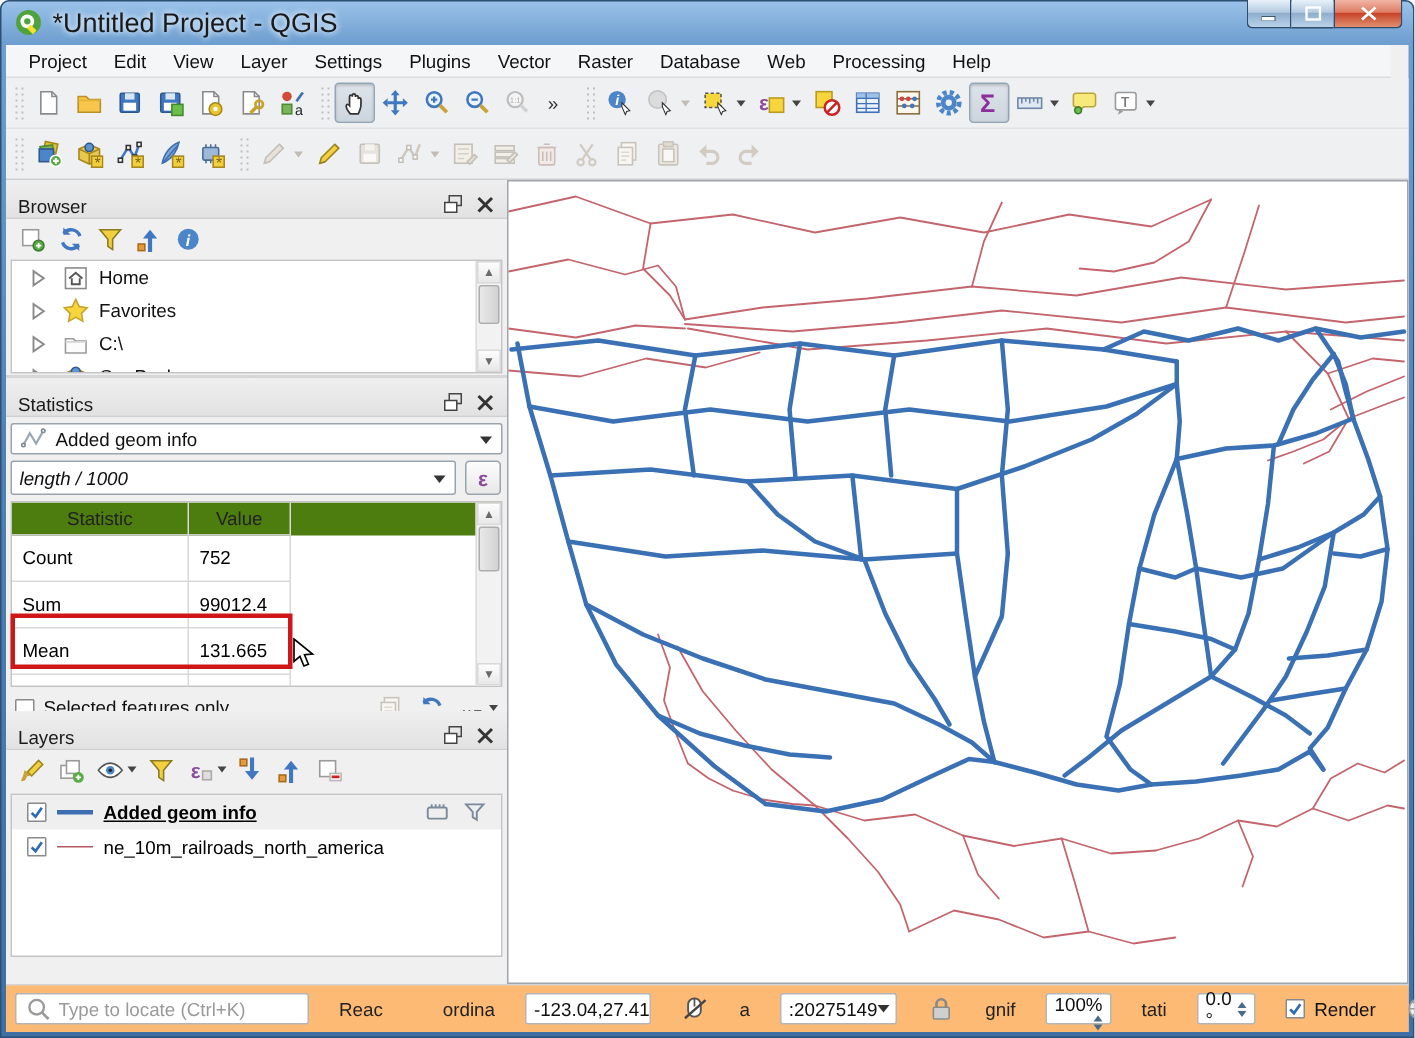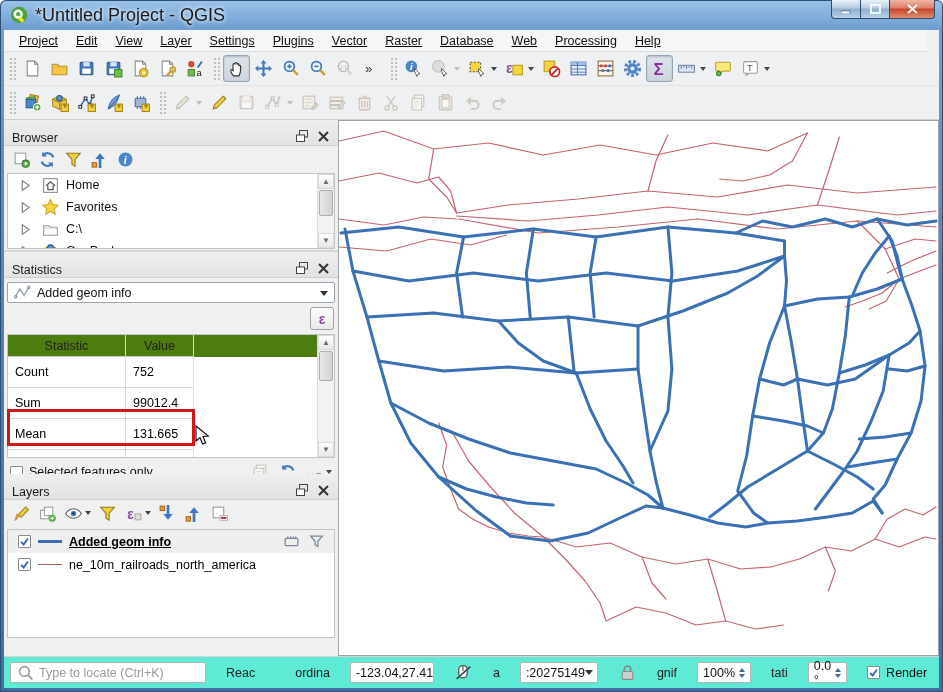--- a/index.html
+++ b/index.html
@@ -10,21 +10,21 @@
   
   #titlebar { position:absolute; top:0; left:0; right:0; height:30px; display:flex; align-items:center; padding-left:9px; }
   #titlebar .ttl { font-size:18px; color:#1a1a1a; margin-left:6px; text-shadow:0 0 4px #dfeefc,0 0 4px #dfeefc; }
   #winbtns { position:absolute; top:0; right:8px; display:flex; }
   .wbtn { height:19px; border:1px solid #2e4c6b; border-top:none; display:flex; align-items:center; justify-content:center; }
   .wbtn.min { width:30px; border-radius:0 0 0 4px; background:linear-gradient(#e8f1fa,#b5cbe0 45%,#8fafcd 50%,#b9d2e8); }
   .wbtn.max { width:28px; border-left:none; border-right:none; background:linear-gradient(#e8f1fa,#b5cbe0 45%,#8fafcd 50%,#b9d2e8); }
   .wbtn.close { width:46px; border-radius:0 0 4px 0; background:linear-gradient(#f0b6a5,#de7d63 45%,#c8432a 50%,#e0906f); }
   
   #content { position:absolute; left:4px; right:4px; top:30px; bottom:4px; background:#f0f0f0; }
-  #menubar { position:absolute; top:0; left:0; right:12px; height:22px; background:#f5f6f7; border-bottom:1px solid #dcdcdc; display:flex; align-items:center; padding-left:6px;text-decoration:underline; }
+  #menubar { position:absolute; top:0; left:0; right:12px; height:22px; background:#f5f6f7; border-bottom:1px solid #dcdcdc; display:flex; align-items:center; padding-left:6px; }
   .menu-item { font-size:12.5px; color:#111; padding:2px 9px; }
   .toolbar { position:absolute; left:0; right:0; height:34px; background:#eef0f2; display:flex; align-items:center; }
   #toolbar1 { top:22px; border-bottom:1px solid #e2e2e2; }
   #toolbar2 { top:56px; border-bottom:1px solid #cfcfcf; }
   .grip { width:7px; height:24px; margin:0 3px 0 5px; background-image:radial-gradient(#bfbfbf 32%,transparent 34%); background-size:4px 4px; }
   .tb { position:relative; width:27px; height:27px; display:flex; align-items:center; justify-content:center; border:1px solid transparent; border-radius:3px; }
   .tb.pressed { border-color:#93a5b6; background:linear-gradient(#dde3e9,#ccd5de); box-shadow:inset 0 1px 2px rgba(0,0,0,.18); }
   .tb .caret { position:absolute; right:-7px; top:11px; width:0; height:0; border-left:3.5px solid transparent; border-right:3.5px solid transparent; border-top:4px solid #444; }
   .tb.disabled .caret { border-top-color:#c2bdb4; }
   .tb.hascaret { margin-right:10px; }
@@ -54,21 +54,21 @@
   .cb { width:13px; height:13px; background:#fff; border:1px solid #8a8a8a; border-radius:1px; display:flex; align-items:center; justify-content:center; }
   
   #layers-list { position:absolute; left:3px; right:3px; background:#fff; border:1px solid #c4c4c4; }
   .lrow { height:23px; display:flex; align-items:center; gap:7px; padding-left:10px; font-size:12.5px; position:relative; }
   .lrow.sel { background:#efefef; }
   .lrow .sw { width:24px; }
   .lrow .badges { position:absolute; right:8px; display:flex; gap:6px; }
   
   #map { position:absolute; left:334px; top:90px; bottom:32px; right:0; background:#fff; border:1px solid #a0a6ac; }
   
-  #statusbar { position:absolute; left:0; right:0; bottom:0; height:32px; background:#5eead4; border-top:1px solid #d4d4d4; display:flex; align-items:center; padding:0 6px; gap:20px; font-size:12.5px; color:#222; }
+  #statusbar { position:absolute; left:0; right:0; bottom:0; height:32px; background:#fdba74; border-top:1px solid #d4d4d4; display:flex; align-items:center; padding:0 6px; gap:20px; font-size:12.5px; color:#222; }
   #locator { width:204px; height:21px; background:#fff; border:1px solid #b5b5b5; border-radius:2px; display:flex; align-items:center; gap:4px; padding:0 5px; }
   #locator input { border:none; outline:none; flex:1; font-size:12.5px; font-family:"Liberation Sans",sans-serif; color:#333; background:transparent; }
   #locator input::placeholder { color:#9a9a9a; }
   .sep { width:1px; height:20px; background:#cfcfcf; }
   .field { height:21px; background:#fff; border:1px solid #b5b5b5; border-radius:2px; display:flex; align-items:center; padding:0 5px; font-size:12.5px; color:#111; }
   .spin { display:flex; flex-direction:column; justify-content:center; margin-left:auto; gap:2px; padding-left:4px; }
   .spin i { width:0; height:0; border-left:3.5px solid transparent; border-right:3.5px solid transparent; display:block; }
   .spin .u { border-bottom:4px solid #4a6a8a; } .spin .d { border-top:4px solid #4a6a8a; }
   
   #hl-rect { position:absolute; left:3px; top:379px; width:188px; height:37px; border:3px solid #d01717; z-index:40; }
@@ -665,20 +665,24 @@
       </div>
       <div class="combo" style="position:absolute;left:3px;right:3px;top:30px;height:21px;">
         <span class="it" id="layer-combo-icon">
             <svg width="19" height="19" viewBox="0 0 18 18">
               <path d="M2.5 13l4-7.5 4 6.5 4.5-8" fill="none" stroke="#9aa7b5" stroke-width="1.4"></path>
               <circle cx="2.5" cy="13" r="1.1" fill="#fff" stroke="#7a8a9a"></circle>
               <circle cx="15" cy="4" r="1.1" fill="#fff" stroke="#7a8a9a"></circle>
             </svg>
           </span>
         <span>Added geom info</span>
+        <span class="cart"></span>
+      </div>
+      <div class="combo" style="position:absolute;left:3px;top:55px;width:297px;height:23px;font-style:italic;">
+        <span>length / 1000</span>
         <span class="cart"></span>
       </div>
       <div style="position:absolute;right:4px;top:55px;width:24px;height:23px;border:1px solid #9aa4ae;border-radius:3px;background:linear-gradient(#fdfdfd,#e8e8e8);display:flex;align-items:center;justify-content:center;color:#8c4a9e;font-weight:bold;font-size:14px;">ε</div>
       <div id="stat-table" style="top:82px;height:124px;">
           <div class="trow thead">
             <div class="c1">Statistic</div>
             <div class="c2">Value</div>
           </div>
           <div class="trow">
             <div class="c1">Count</div>
@@ -942,21 +946,21 @@
         <span>:20275149</span>
         <span style="margin-left:auto;width:0;height:0;border-left:4px solid transparent;border-right:4px solid transparent;border-top:5px solid #333;"></span>
       </div>
       <span class="it" id="lock-ic">
           <svg width="19" height="19" viewBox="0 0 18 18">
             <rect x="4" y="8" width="10" height="7.5" rx="1" fill="#cfcfcf" stroke="#8a8a8a"></rect>
             <path d="M6 8V6a3 3 0 0 1 6 0v2" fill="none" stroke="#8a8a8a" stroke-width="1.7"></path>
           </svg>
         </span>
       <span>gnif</span>
-      <div class="field" style="width:64px;">
+      <div class="field" style="width:64px;flex-direction:column;">
         <span>100%</span>
         <span class="spin">
             <i class="u"></i>
             <i class="d"></i>
           </span>
       </div>
       <span>tati</span>
       <div class="field" style="width:64px;">
         <span>0.0 °</span>
         <span class="spin">

